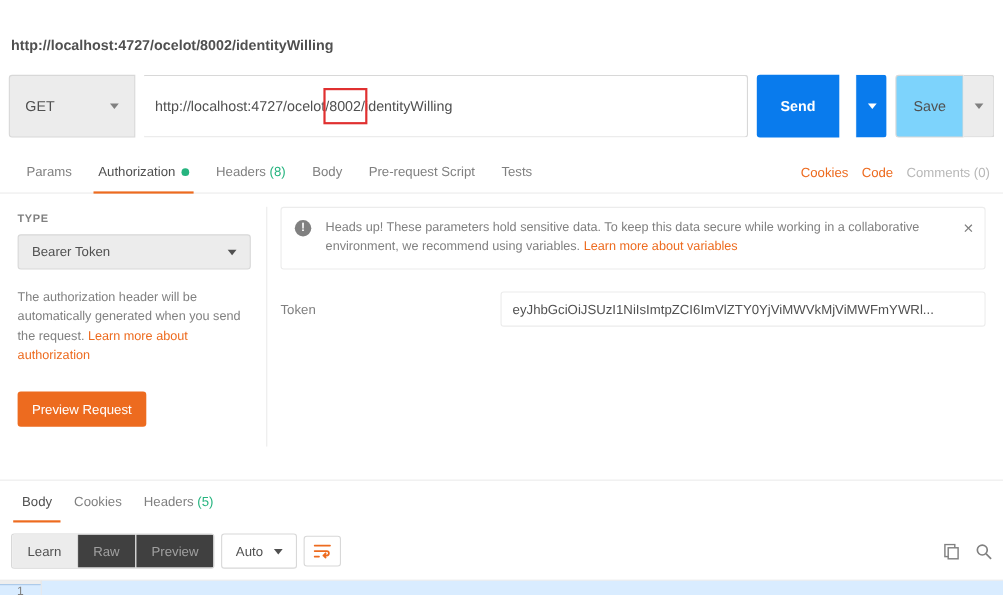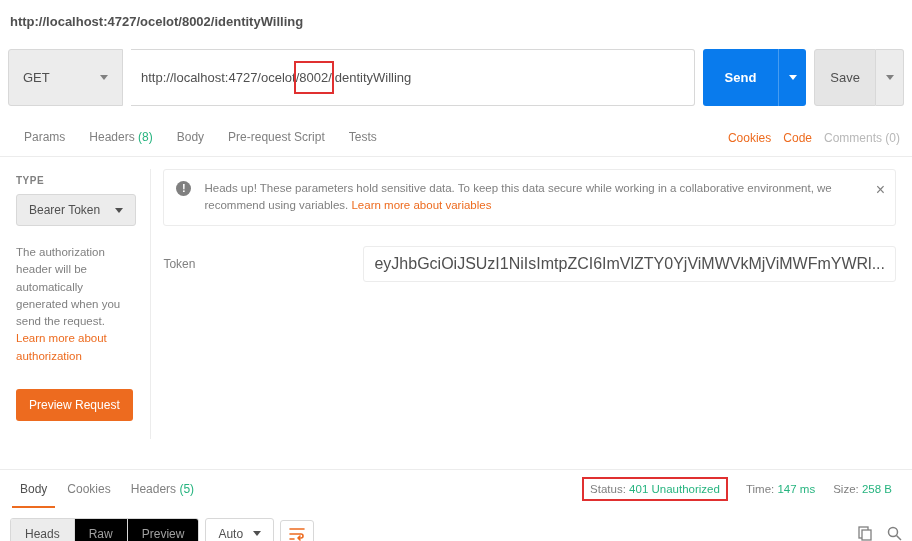--- a/index.html
+++ b/index.html
@@ -1,24 +1,24 @@
 <!DOCTYPE html>
 <html><head>
 <meta charset="utf-8">
 <style>
 * { box-sizing: border-box; margin: 0; padding: 0; }
 body { font-family: -apple-system, BlinkMacSystemFont, "Segoe UI", Helvetica, Arial, sans-serif; font-size: 12px; color: #505050; background: #fff; width: 912px; }
-.title-bar { padding: 14px 10px; font-size: 13px; color: #505050; font-weight: 600; }
+.title-bar { padding: 14px 10px; font-size: 13px; color: #505050; font-weight: 600; margin-top: 19px; }
 .request-row { display: flex; padding: 6px 8px; gap: 8px; align-items: stretch; }
 .method-select { display: flex; align-items: center; background: #ececec; border: 1px solid #d8d8d8; border-radius: 3px 0 0 3px; padding: 0 14px; width: 115px; justify-content: space-between; color: #505050; font-size: 13px; cursor: pointer; }
 .url-input { flex: 1; border: 1px solid #d8d8d8; border-left: none; border-radius: 0 3px 3px 0; padding: 20px 10px; font-size: 13px; color: #505050; position: relative; display: flex; align-items: center; }
 .url-highlight { position: absolute; border: 2px solid #e03030; pointer-events: none; }
 .btn-send { background: #097bed; color: #fff; border: none; border-radius: 3px 0 0 3px; padding: 0 22px; font-size: 13px; font-weight: 600; cursor: pointer; display: flex; align-items: center; }
 .btn-send-dd { background: #097bed; border: none; border-left: 1px solid rgba(255,255,255,.25); border-radius: 0 3px 3px 0; width: 28px; display: flex; align-items: center; justify-content: center; cursor: pointer; }
-.btn-save { background: #e5e5e5; color: #505050; border: 1px solid #d8d8d8; border-radius: 3px 0 0 3px; padding: 0 15px; font-size: 13px; cursor: pointer; display: flex; align-items: center; }
+.btn-save { background: #7dd3fc; color: #505050; border: 1px solid #d8d8d8; border-radius: 3px 0 0 3px; padding: 0 15px; font-size: 13px; cursor: pointer; display: flex; align-items: center; }
 .btn-save-dd { background: #ececec; border: 1px solid #d8d8d8; border-left: none; border-radius: 0 3px 3px 0; width: 28px; display: flex; align-items: center; justify-content: center; cursor: pointer; }
 .chev { width: 0; height: 0; border-left: 4px solid transparent; border-right: 4px solid transparent; border-top: 5px solid currentColor; }
 .btn-send-dd .chev { color: #fff; }
 .btn-save-dd .chev, .method-select .chev { color: #808080; }
 .tabs-row { display: flex; align-items: center; padding: 0 12px; border-bottom: 1px solid #ececec; margin-top: 8px; }
 .tab { padding: 10px 12px 12px; font-size: 12px; color: #808080; cursor: pointer; position: relative; }
 .tab.active { color: #505050; }
 .tab.active::after { content: ""; position: absolute; left: 8px; right: 8px; bottom: -1px; height: 2px; background: #ed6b1f; }
 .dot-green { display: inline-block; width: 7px; height: 7px; border-radius: 50%; background: #26b47f; margin-left: 6px; vertical-align: middle; }
 .count-green { color: #26b47f; }
@@ -30,32 +30,32 @@
 .label-type { font-size: 10px; letter-spacing: .5px; color: #808080; font-weight: 600; }
 .select-box { margin-top: 8px; background: #ececec; border: 1px solid #d8d8d8; border-radius: 3px; padding: 8px 12px; display: flex; justify-content: space-between; align-items: center; font-size: 12px; cursor: pointer; }
 .help-text { margin-top: 18px; font-size: 11.5px; line-height: 1.5; color: #808080; }
 .btn-preview { margin-top: 24px; background: #ed6b1f; color: #fff; border: none; border-radius: 3px; padding: 9px 13px; font-size: 12px; cursor: pointer; }
 .auth-right { flex: 1; padding-right: 8px; }
 .banner { border: 1px solid #ececec; border-radius: 3px; padding: 10px 34px 10px 40px; position: relative; font-size: 11.5px; line-height: 1.5; color: #808080; }
 .banner-icon { position: absolute; left: 12px; top: 11px; width: 15px; height: 15px; border-radius: 50%; background: #808080; color: #fff; display: flex; align-items: center; justify-content: center; font-size: 11px; font-weight: 700; }
 .banner-close { position: absolute; right: 10px; top: 8px; color: #808080; font-size: 16px; cursor: pointer; }
 .token-row { display: flex; align-items: center; margin-top: 20px; }
 .token-label { width: 200px; font-size: 12px; color: #808080; }
-.token-input { flex: 1; border: 1px solid #ececec; border-radius: 3px; padding: 8px 10px; font-size: 16px; color: #505050; white-space: nowrap; overflow: hidden; text-overflow: ellipsis; }
+.token-input { flex: 1; border: 1px solid #ececec; border-radius: 3px; padding: 8px 10px; font-size: 12px; color: #505050; white-space: nowrap; overflow: hidden; text-overflow: ellipsis; }
 .divider { height: 1px; background: #ececec; margin-top: 30px; }
 .resp-tabs { display: flex; align-items: center; padding: 0 10px; }
 .resp-tab { padding: 12px 10px; font-size: 12px; color: #808080; cursor: pointer; position: relative; }
 .resp-tab.active { color: #505050; }
 .resp-tab.active::after { content: ""; position: absolute; left: 2px; right: 2px; bottom: 0; height: 2px; background: #ed6b1f; }
 .resp-meta { margin-left: auto; display: flex; gap: 18px; font-size: 11.5px; color: #808080; align-items: center; padding-right: 10px; }
 .resp-meta .val { color: #26b47f; }
 .status-box { border: 2px solid #e03030; padding: 4px 6px; }
 .viewer-row { display: flex; align-items: center; padding: 10px 10px; gap: 6px; }
 .seg { display: flex; border: 1px solid #d8d8d8; border-radius: 3px; overflow: hidden; }
-.seg-btn { padding: 8px 14px; font-size: 12px; color: #a0a0a0; border: none; background: #000000; cursor: pointer; }
+.seg-btn { padding: 8px 14px; font-size: 12px; color: #a0a0a0; border: none; background: #404040; cursor: pointer; }
 .seg-btn.active { background: #ececec; color: #505050; }
 .seg-sep { width: 1px; background: #d8d8d8; }
 .lang-select { border: 1px solid #d8d8d8; border-radius: 3px; padding: 8px 12px; display: flex; gap: 10px; align-items: center; font-size: 12px; cursor: pointer; }
 .wrap-icon { border: 1px solid #d8d8d8; border-radius: 3px; padding: 6px 8px; cursor: pointer; }
 .viewer-right { margin-left: auto; display: flex; gap: 14px; color: #808080; }
 .icon-btn { cursor: pointer; }
 .code-area { border-top: 1px solid #e8e8e8; display: flex; }
 .gutter { width: 38px; background: #eeeeee; text-align: center; font-size: 11px; color: #808080; padding-top: 3px; border-right: 1px solid #e0e0e0; height: 58px; }
 .gutter-line { background: #d9ecff; border: 1px solid #a8c8e8; border-left: none; border-right: none; }
 .code-body { flex: 1; background: #f7f7f7; height: 58px; }
@@ -70,36 +70,37 @@
 <div class="request-row">
   <div class="method-select">
     <span>GET</span>
     <span class="chev"></span>
   </div>
   <div class="url-input">
     <span>http://localhost:4727/ocelot</span>
       <span style="position:relative;"><span class="url-highlight" style="left:-2px;right:-2px;top:-9px;bottom:-9px;"></span><span>/8002/</span></span>
       <span>identityWilling</span>
   </div>
-  <div style="display:flex;">
+  <div style="display:flex;gap:15px;">
     <button class="btn-send">Send</button>
     <button class="btn-send-dd">
         <span class="chev"></span>
       </button>
   </div>
   <div style="display:flex;">
     <button class="btn-save">Save</button>
     <button class="btn-save-dd">
         <span class="chev"></span>
       </button>
   </div>
 </div>
 
 <div class="tabs-row">
   <div class="tab">Params</div>
+  <div class="tab active"><span>Authorization</span><span class="dot-green"></span></div>
   <div class="tab"><span>Headers</span> <span class="count-green">(8)</span></div>
   <div class="tab">Body</div>
   <div class="tab">Pre-request Script</div>
   <div class="tab">Tests</div>
   <div class="tabs-right">
     <span class="link-orange">Cookies</span>
     <span class="link-orange">Code</span>
     <span class="link-grey">Comments (0)</span>
   </div>
 </div>
@@ -128,30 +129,25 @@
     </div>
   </div>
 </div>
 
 <div class="divider"></div>
 
 <div class="resp-tabs">
   <div class="resp-tab active">Body</div>
   <div class="resp-tab">Cookies</div>
   <div class="resp-tab"><span>Headers</span> <span class="count-green">(5)</span></div>
-  <div class="resp-meta">
-    <div class="status-box"><span>Status:</span> <span class="val">401 Unauthorized</span></div>
-    <div><span>Time:</span> <span class="val">147 ms</span></div>
-    <div><span>Size:</span> <span class="val">258 B</span></div>
-  </div>
 </div>
 
 <div class="viewer-row">
   <div class="seg">
-    <button class="seg-btn active">Heads</button>
+    <button class="seg-btn active">Learn</button>
     <div class="seg-sep"></div>
     <button class="seg-btn">Raw</button>
     <div class="seg-sep"></div>
     <button class="seg-btn">Preview</button>
   </div>
   <div class="lang-select">
     <span>Auto</span>
     <span class="chev"></span>
   </div>
   <div class="wrap-icon">

